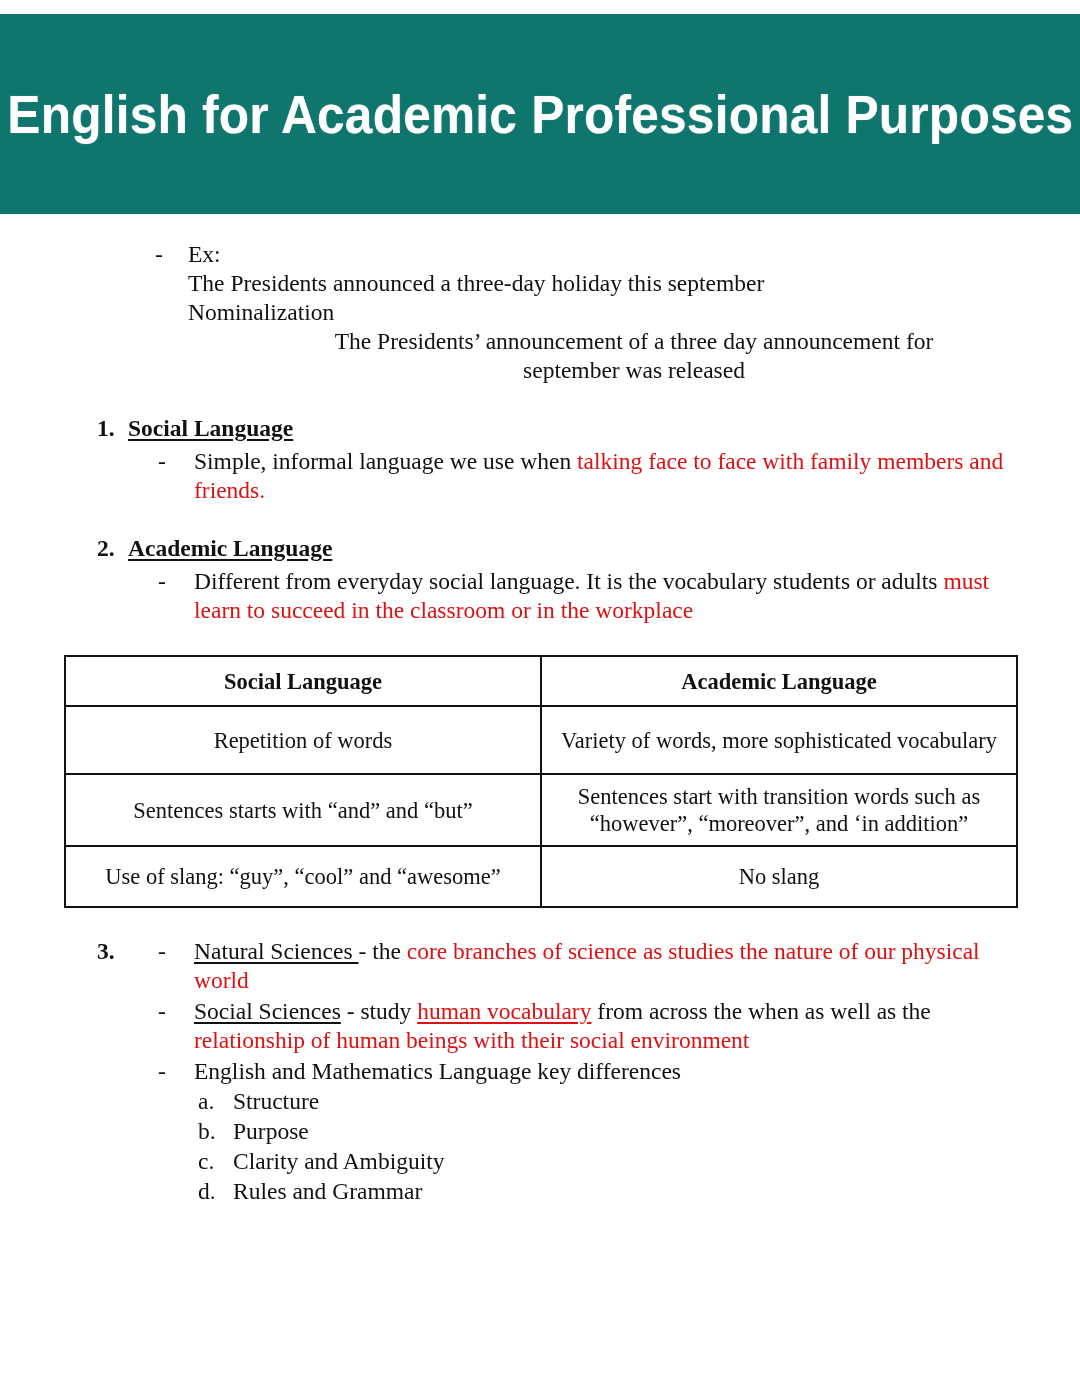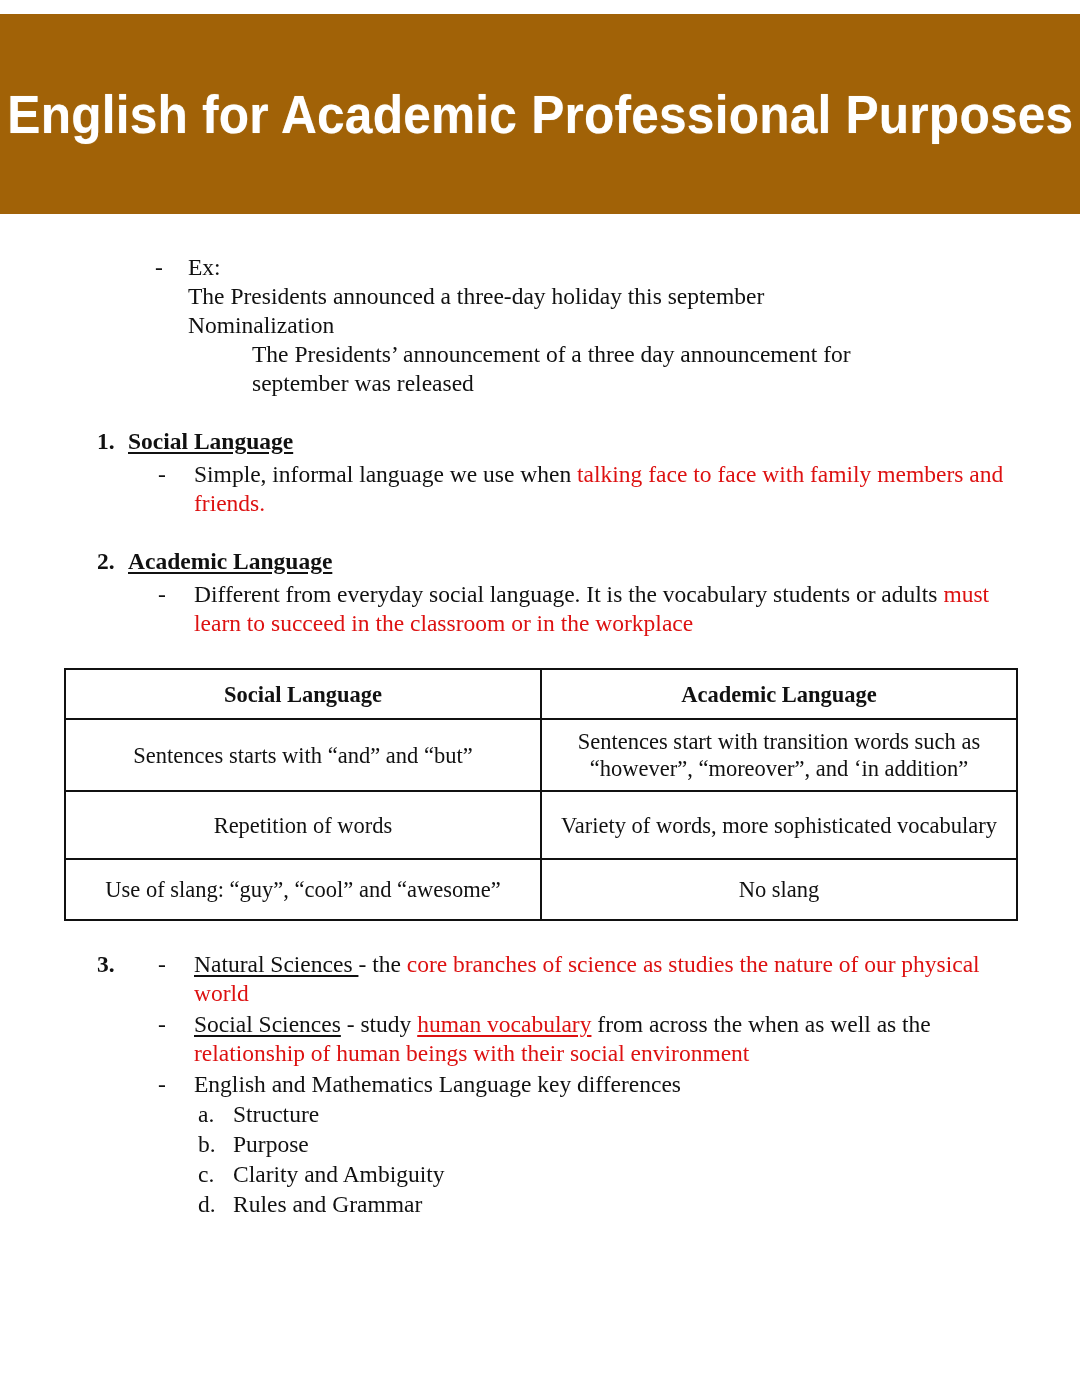--- a/index.html
+++ b/index.html
@@ -17,21 +17,21 @@
     overflow: hidden;
   }
 
   
   .banner {
     position: absolute;
     left: 0;
     top: 14px;
     width: 1080px;
     height: 200px;
-    background: #a16207;
+    background: #0f766e;
     display: flex;
     align-items: center;
     justify-content: center;
   }
   .banner-title {
     font-family: "Liberation Sans Narrow", "Liberation Sans", "DejaVu Sans", sans-serif;
     font-weight: bold;
     font-size: 54px;
     line-height: 1;
     color: #ffffff;
@@ -59,23 +59,24 @@
   .ex-block {
     margin-left: 91px;
     position: relative;
   }
   .ex-dash {
     position: absolute;
     left: 0;
     top: 0;
     width: 30px;
   }
-  .ex-lines { margin-left: 33px; margin-top: 13px; }
+  .ex-lines { margin-left: 33px; }
   .ex-lines .indented {
     margin-left: 64px;
+    text-align: center;
   }
 
   .section-heading {
     margin-top: 38px;
     margin-left: 0;
     text-decoration: underline;
     text-underline-offset: 3px;
   }
 
   
@@ -224,26 +225,26 @@
           <col class="c2">
         </colgroup>
       <thead>
         <tr>
           <th>Social Language</th>
           <th>Academic Language</th>
         </tr>
       </thead>
       <tbody>
         <tr class="r-tall">
+          <td>Repetition of words</td>
+          <td>Variety of words, more sophisticated vocabulary</td>
+        </tr>
+        <tr class="r-tall">
           <td>Sentences starts with “and” and “but”</td>
           <td>Sentences start with transition words such as “however”, “moreover”, and ‘in addition”</td>
-        </tr>
-        <tr class="r-tall">
-          <td>Repetition of words</td>
-          <td>Variety of words, more sophisticated vocabulary</td>
         </tr>
         <tr class="r-short">
           <td>Use of slang: “guy”, “cool” and “awesome”</td>
           <td>No slang</td>
         </tr>
       </tbody>
     </table>
   </div>
 
   <ol class="numlist after-table">

